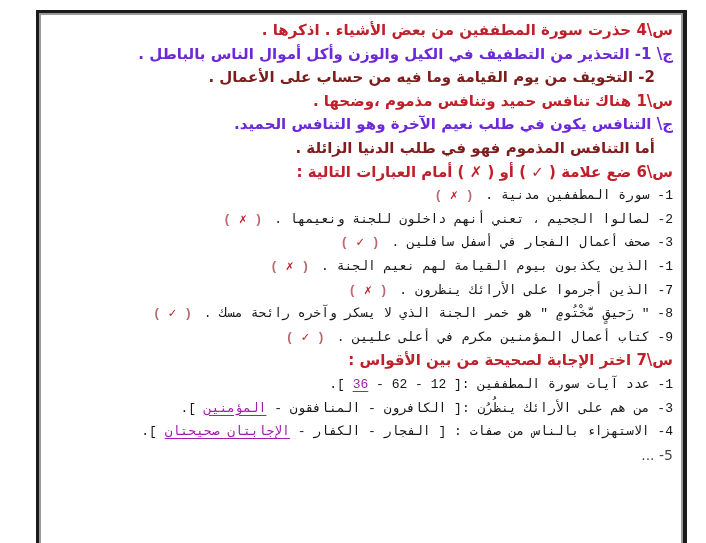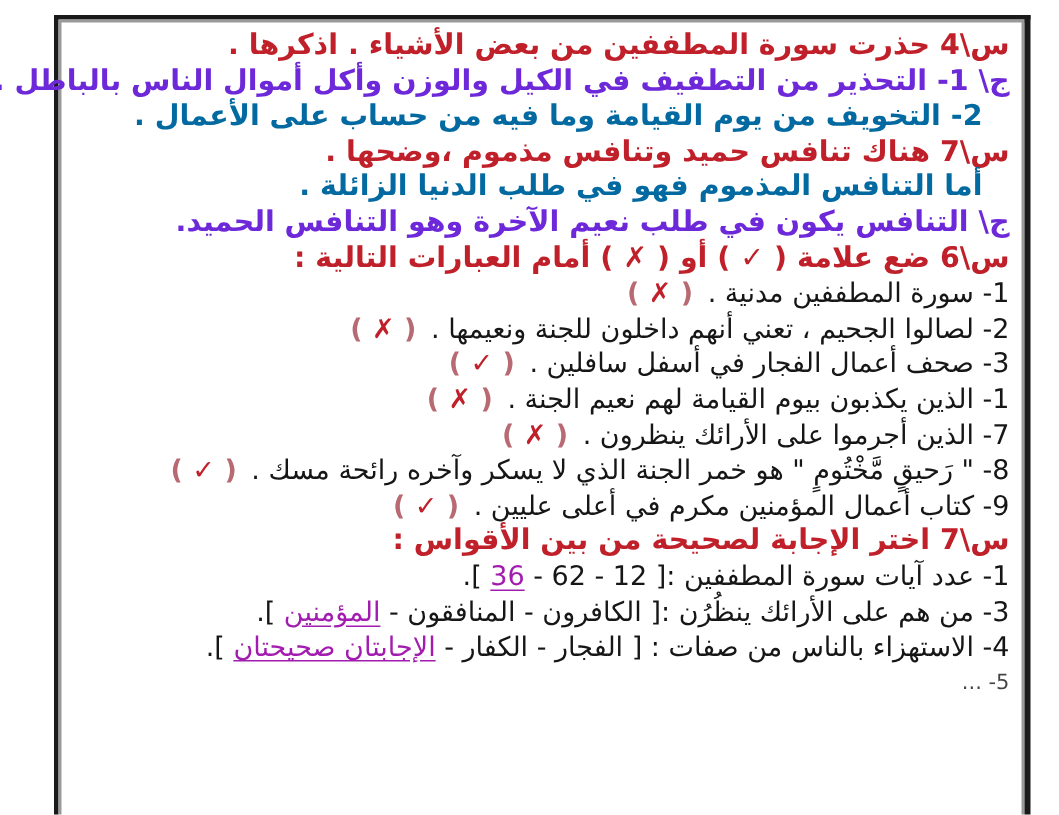--- a/index.html
+++ b/index.html
@@ -28,33 +28,34 @@
     }
     .content {
       position: absolute;
       right: 10px;
       top: 6px;
       width: 620px;
       direction: rtl;
       text-align: right;
     }
     .line {
-      font-size: 19px;
+      font-size: 15px;
       line-height: 23.6px;
       height: 23.6px;
       white-space: nowrap;
       font-weight: bold;
     }
     .q { color: #c0202a; }
     .a { color: #6d28d9; }
-    .a2 { color: #0369a1; padding-right: 18px; }
+    .a2 { color: #7f1d1d; padding-right: 18px; }
     .item {
       color: #161616;
       font-weight: normal;
-      font-size: 18px;
+      font-size: 13px;
+      font-family: Liberation Mono, monospace;
     }
     .mark {
       color: #c0202a;
       font-weight: bold;
       margin-right: 4px;
     }
     .mark .paren { color: #b86a72; }
     .underl {
       color: #a21caf;
       text-decoration: underline;
@@ -70,23 +71,23 @@
 </head>
 <body>
 
 <div class="frame">
   <div class="content">
 
     <div class="line q">س\4 حذرت سورة المطففين من بعض الأشياء . اذكرها .</div>
     <div class="line a">ج\ 1- التحذير من التطفيف في الكيل والوزن وأكل أموال الناس بالباطل .</div>
     <div class="line a2">2- التخويف من يوم القيامة وما فيه من حساب على الأعمال .</div>
 
-    <div class="line q">س\7 هناك تنافس حميد وتنافس مذموم ،وضحها .</div>
+    <div class="line q">س\1 هناك تنافس حميد وتنافس مذموم ،وضحها .</div>
+    <div class="line a">ج\ التنافس يكون في طلب نعيم الآخرة وهو التنافس الحميد.</div>
     <div class="line a2">أما التنافس المذموم فهو في طلب الدنيا الزائلة .</div>
-    <div class="line a">ج\ التنافس يكون في طلب نعيم الآخرة وهو التنافس الحميد.</div>
 
     <div class="line q">س\6 ضع علامة ( ✓ ) أو ( ✗ ) أمام العبارات التالية :</div>
 
     <div class="line item">
       <span>1- سورة المطففين مدنية .</span>
       <span class="mark"><span class="paren">( </span><span>✗</span><span class="paren"> )</span></span>
     </div>
     <div class="line item">
       <span>2- لصالوا الجحيم ، تعني أنهم داخلون للجنة ونعيمها .</span>
       <span class="mark"><span class="paren">( </span><span>✗</span><span class="paren"> )</span></span>

